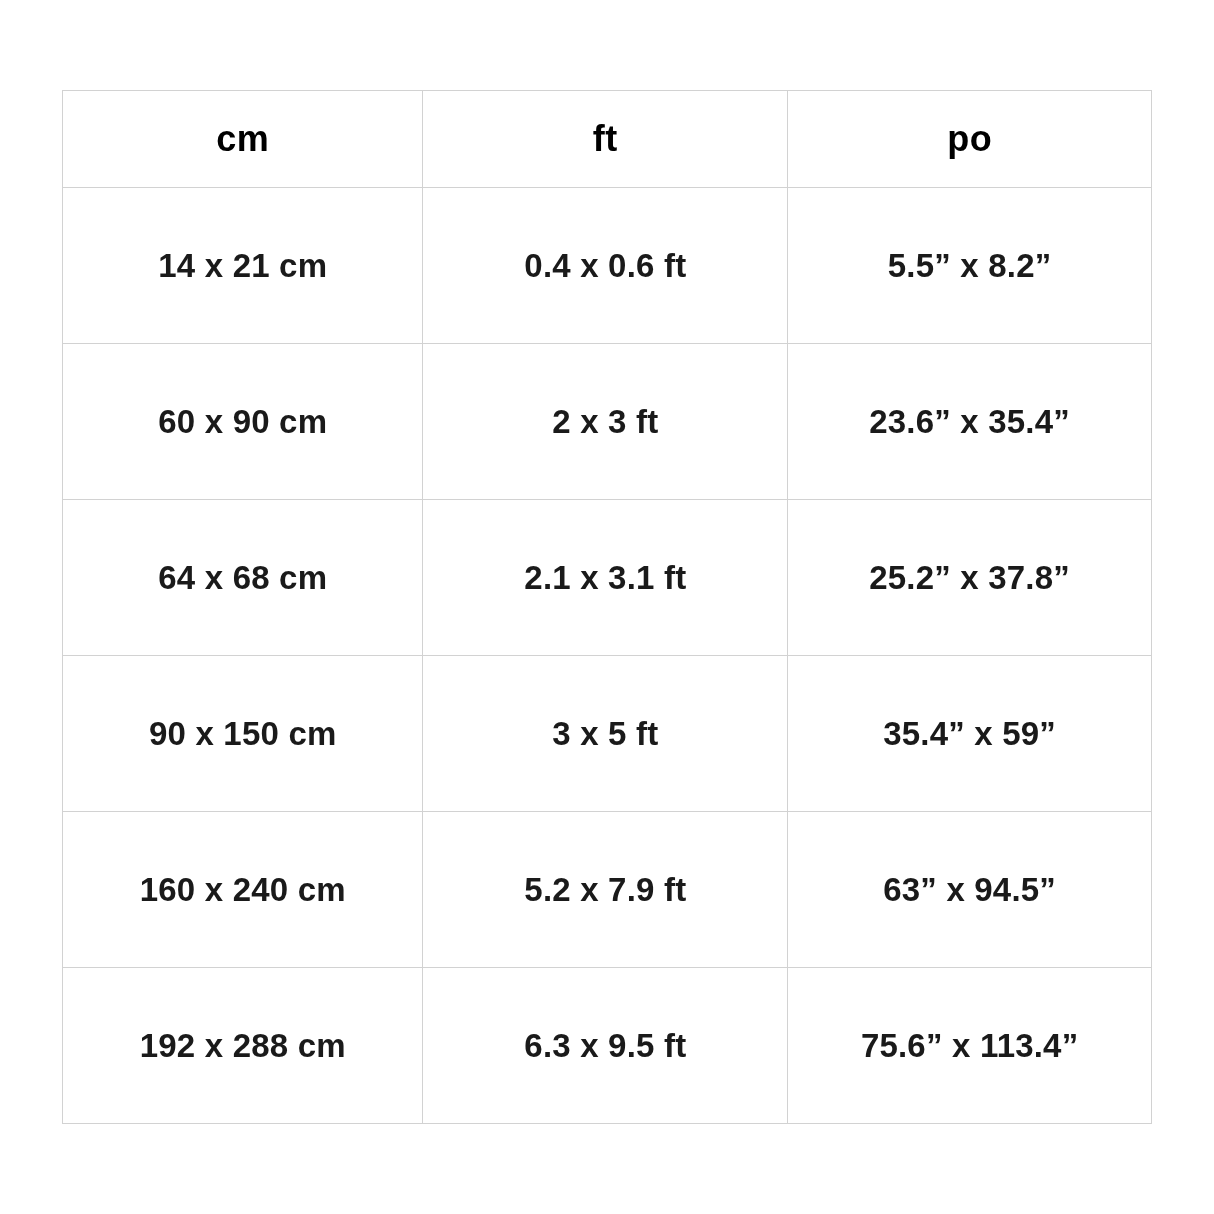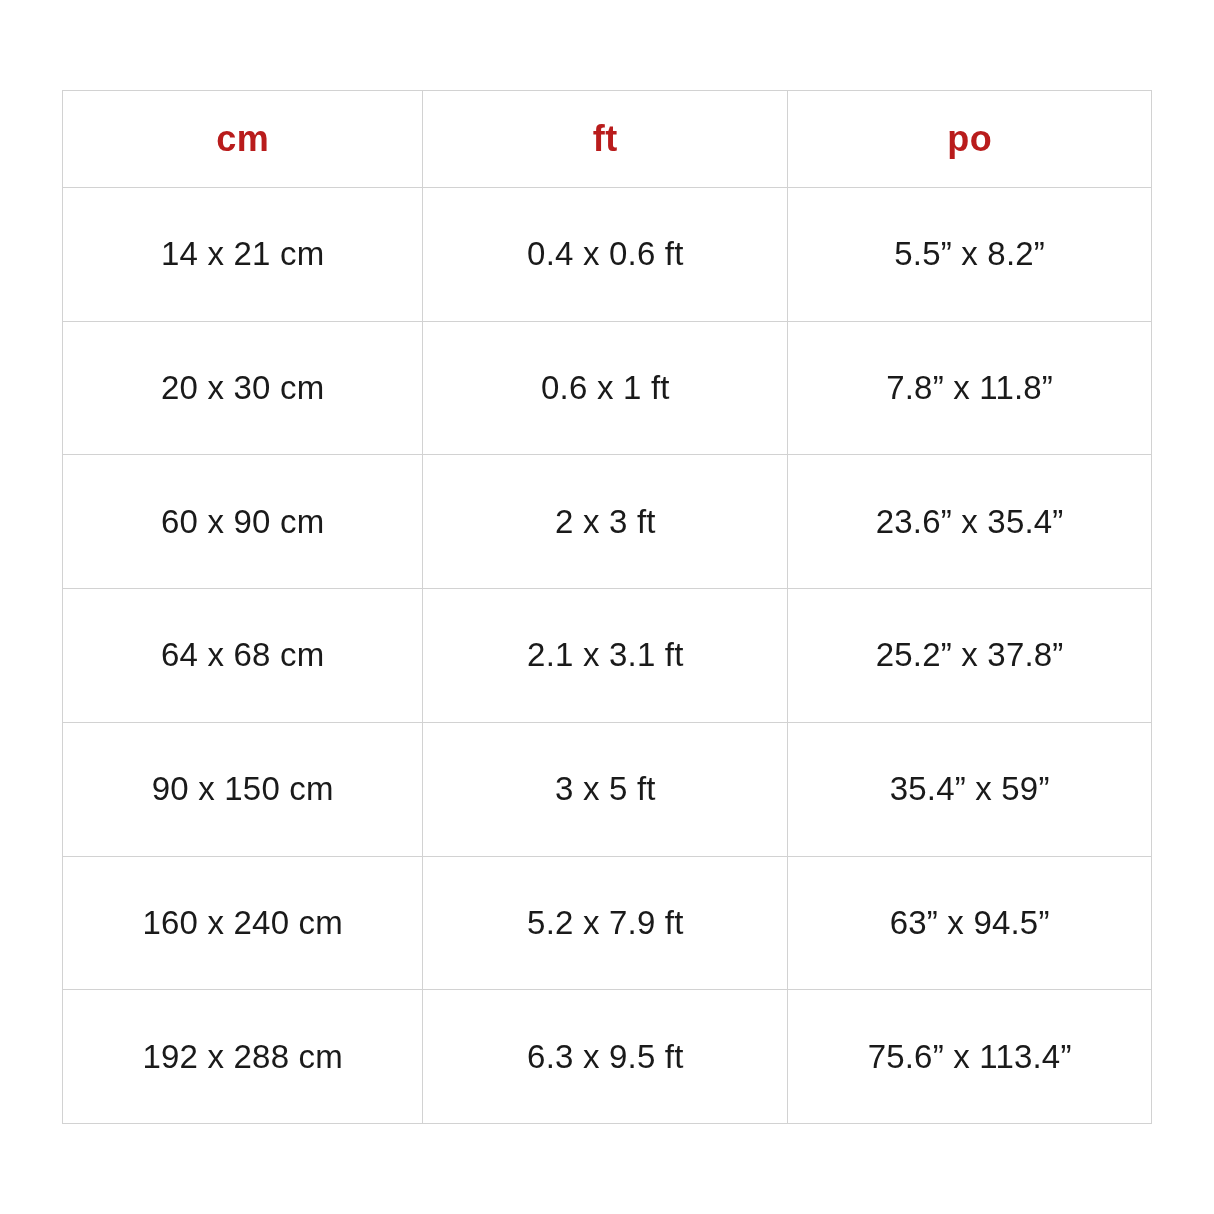--- a/index.html
+++ b/index.html
@@ -32,28 +32,28 @@
     height: 100%;
     border-collapse: collapse;
     table-layout: fixed;
   }
   table.size-table th,
   table.size-table td {
     border: 1px solid #d2d2d2;
     text-align: center;
     vertical-align: middle;
     padding: 0;
-    font-weight: 400;
+    font-weight: 700;
   }
   table.size-table thead th {
     height: 96px;
     font-size: 36px;
     font-weight: 700;
     letter-spacing: 0.5px;
-    color: #b91c1c;
+    color: #000000;
   }
   table.size-table tbody td {
     height: 94px;
     font-size: 33px;
     color: #1a1a1a;
     letter-spacing: 0.2px;
   }
   table.size-table col.c1 { width: 33.1%; }
   table.size-table col.c2 { width: 33.5%; }
   table.size-table col.c3 { width: 33.4%; }
@@ -76,25 +76,20 @@
           <th>po</th>
         </tr>
       </thead>
       <tbody>
         <tr>
           <td>14 x 21 cm</td>
           <td>0.4 x 0.6 ft</td>
           <td>5.5” x 8.2”</td>
         </tr>
         <tr>
-          <td>20 x 30 cm</td>
-          <td>0.6 x 1 ft</td>
-          <td>7.8” x 11.8”</td>
-        </tr>
-        <tr>
           <td>60 x 90 cm</td>
           <td>2 x 3 ft</td>
           <td>23.6” x 35.4”</td>
         </tr>
         <tr>
           <td>64 x 68 cm</td>
           <td>2.1 x 3.1 ft</td>
           <td>25.2” x 37.8”</td>
         </tr>
         <tr>

